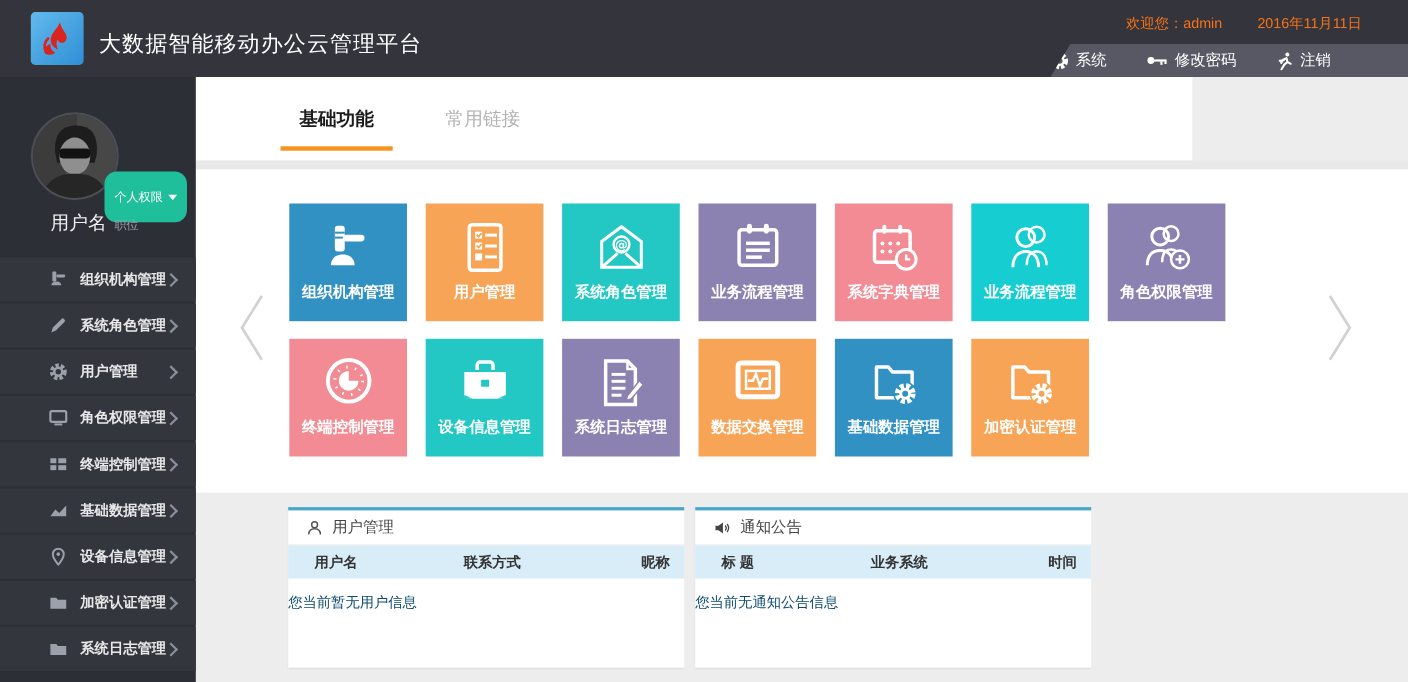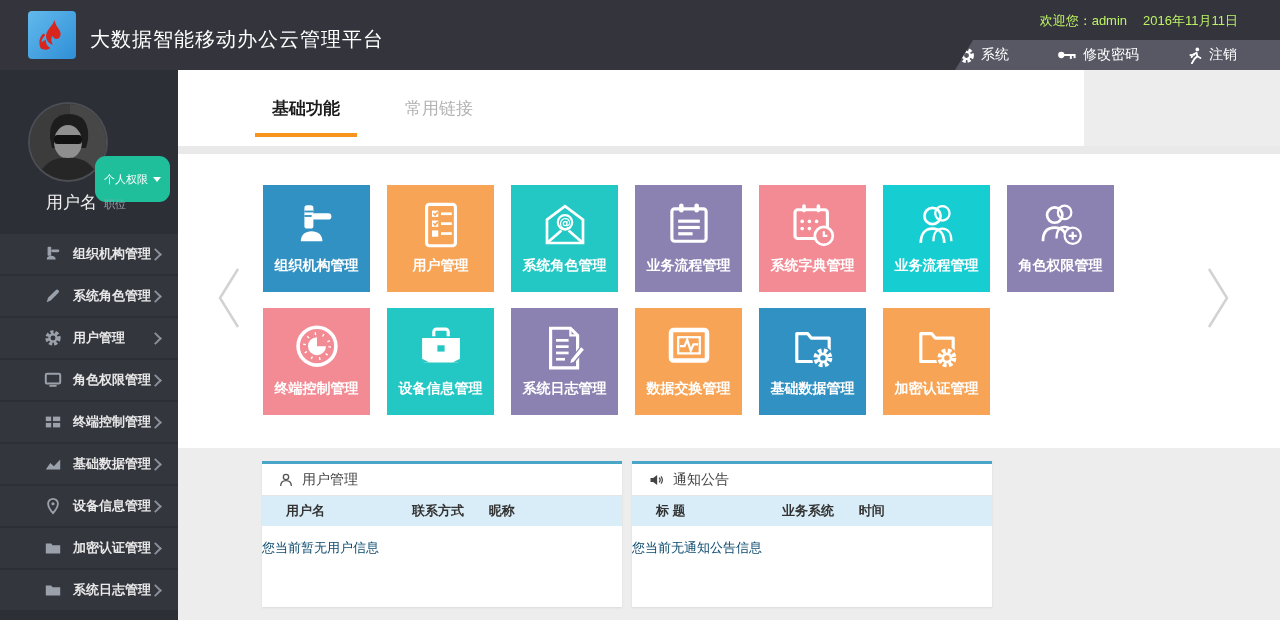--- a/index.html
+++ b/index.html
@@ -4,24 +4,24 @@
 <style>
   html,body{margin:0;padding:0;background:#ededed;font-family:"Liberation Sans","DejaVu Sans",sans-serif;}
   .stage{position:relative;width:1280px;height:620px;overflow:hidden;background:#ededed;}
 
   
   .topbar{position:absolute;left:0;top:0;width:1280px;height:70px;background:#33343c;z-index:5;}
   .logo{position:absolute;left:28px;top:11px;width:48px;height:48px;border-radius:4px;
         background:linear-gradient(135deg,#62b9ec,#2f8fd6);display:flex;align-items:center;justify-content:center;}
   .app-title{position:absolute;left:90px;top:0;height:70px;display:flex;align-items:center;
         color:#fff;font-size:20px;letter-spacing:1px;padding-top:4px;}
-  .welcome{position:absolute;right:42px;top:12px;color:#bef264;font-size:13px;display:flex;gap:16px;text-align:right;}
+  .welcome{position:absolute;right:42px;top:12px;color:#f97316;font-size:13px;display:flex;gap:32px;text-align:right;}
   .topbar-actions{position:absolute;right:0;top:40px;width:325px;height:30px;background:#575863;
         clip-path:polygon(18px 0,100% 0,100% 100%,0 100%);
-        display:flex;align-items:center;justify-content:center;gap:48px;padding-right:40px;box-sizing:border-box;}
+        display:flex;align-items:center;justify-content:flex-start;gap:36px;padding-right:40px;box-sizing:border-box;}
   .tb-action{display:flex;align-items:center;gap:6px;color:#fff;font-size:14px;cursor:pointer;}
   .tb-action svg{display:block;}
 
   
   .sidebar{position:absolute;left:0;top:70px;width:178px;height:550px;background:#2d2f37;z-index:4;}
   .avatar{position:absolute;left:30px;top:34px;width:76px;height:76px;border-radius:50%;overflow:hidden;
         box-shadow:0 0 0 2px rgba(255,255,255,0.15);}
   .perm-badge{position:absolute;left:95px;top:86px;height:22px;background:#1fbf9c;color:#fff;font-size:11px;
         border-radius:11px;display:flex;align-items:center;gap:5px;padding:12px 9px;white-space:nowrap;cursor:pointer;}
   .caret-down{width:0;height:0;border-left:4px solid transparent;border-right:4px solid transparent;border-top:5px solid #fff;}
@@ -55,21 +55,21 @@
 
   .bottom{position:absolute;left:0;top:378px;width:1102px;height:172px;background:#ededed;}
   .panel{position:absolute;top:13px;width:360px;height:146px;background:#fff;border-top:3px solid #49a6c9;
         box-shadow:0 1px 2px rgba(0,0,0,0.08);box-sizing:border-box;}
   .panel-users{left:84px;} .panel-notices{left:454px;}
   .panel-head{height:31px;display:flex;align-items:center;gap:8px;padding-left:16px;border-bottom:1px solid #e6e6e6;}
   .panel-title{font-size:14px;color:#444;}
   .thead{height:30px;background:#d9edf8;display:flex;align-items:center;font-size:13px;font-weight:bold;color:#333;}
   .col1{flex:1;padding-left:24px;text-align:left;}
   .col2{flex:1;text-align:center;}
-  .col3{flex:1;text-align:left;padding-right:32px;}
+  .col3{flex:1;text-align:right;padding-right:13px;}
   .empty-msg{text-align:left;margin-top:13px;font-size:13px;color:#0c4a6e;}
 </style>
 </head>
 <body>
 
 <div class="stage">
 
   <header class="topbar">
     <div class="logo">
       <svg width="40" height="40" viewBox="0 0 48 48">

